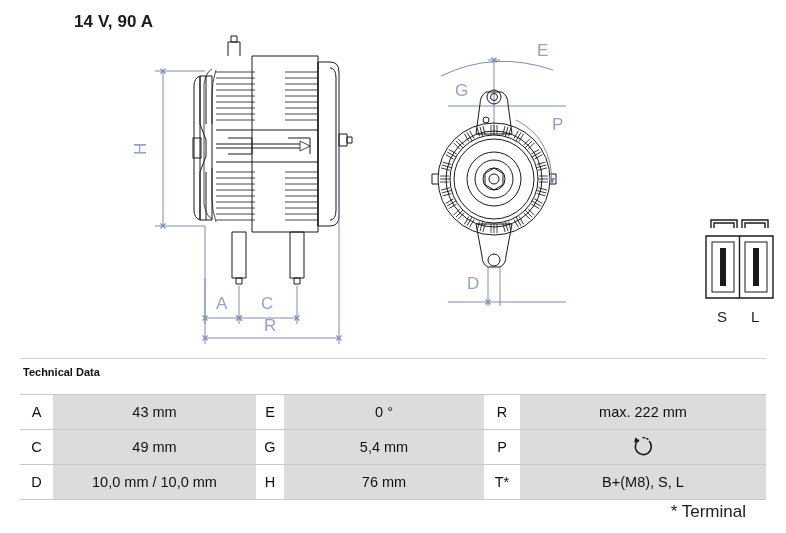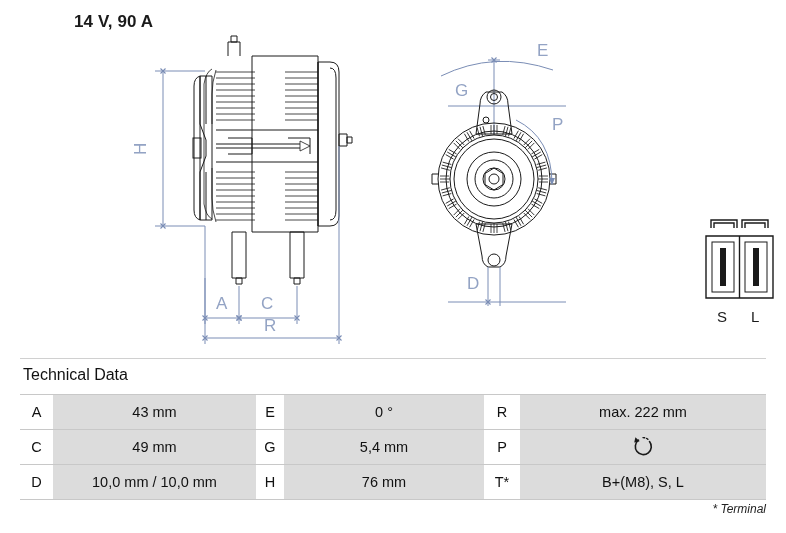--- a/index.html
+++ b/index.html
@@ -46,22 +46,22 @@
     width: 746px;
     height: 1px;
     background: #d0d0d0;
   }
 
   
   #tech-heading {
     position: absolute;
     left: 23px;
     top: 366px;
-    font-size: 16px;
-    font-weight: 400;
+    font-size: 11px;
+    font-weight: 700;
     color: #111111;
   }
 
   
   #tech-table-wrap {
     position: absolute;
     left: 20px;
     top: 394px;
     width: 746px;
   }
@@ -103,25 +103,23 @@
 
   
   .rot-icon { display: inline-block; vertical-align: middle; }
 
   
   #footnote {
     position: absolute;
     left: 0;
     top: 502px;
     width: 746px;
-    padding-left: 20px;
     text-align: right;
-    font-size: 12px;
+    font-size: 17px;
     color: #222222;
-    font-style: italic;
   }
 </style>
 </head>
 <body>
 
 <div id="page-title">14 V, 90 A</div>
 
 <div id="drawing-area">
 <svg id="drawing-svg" width="786" height="318" viewBox="0 0 786 318" xmlns="http://www.w3.org/2000/svg">
   <defs>

